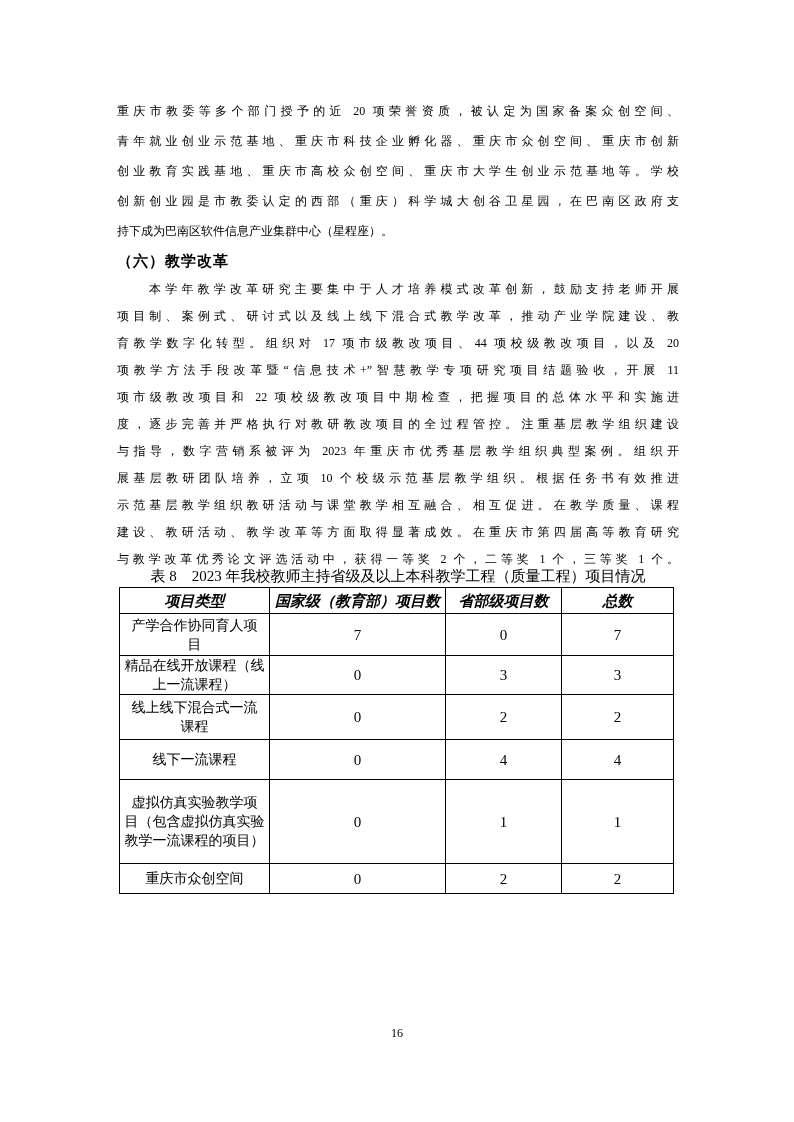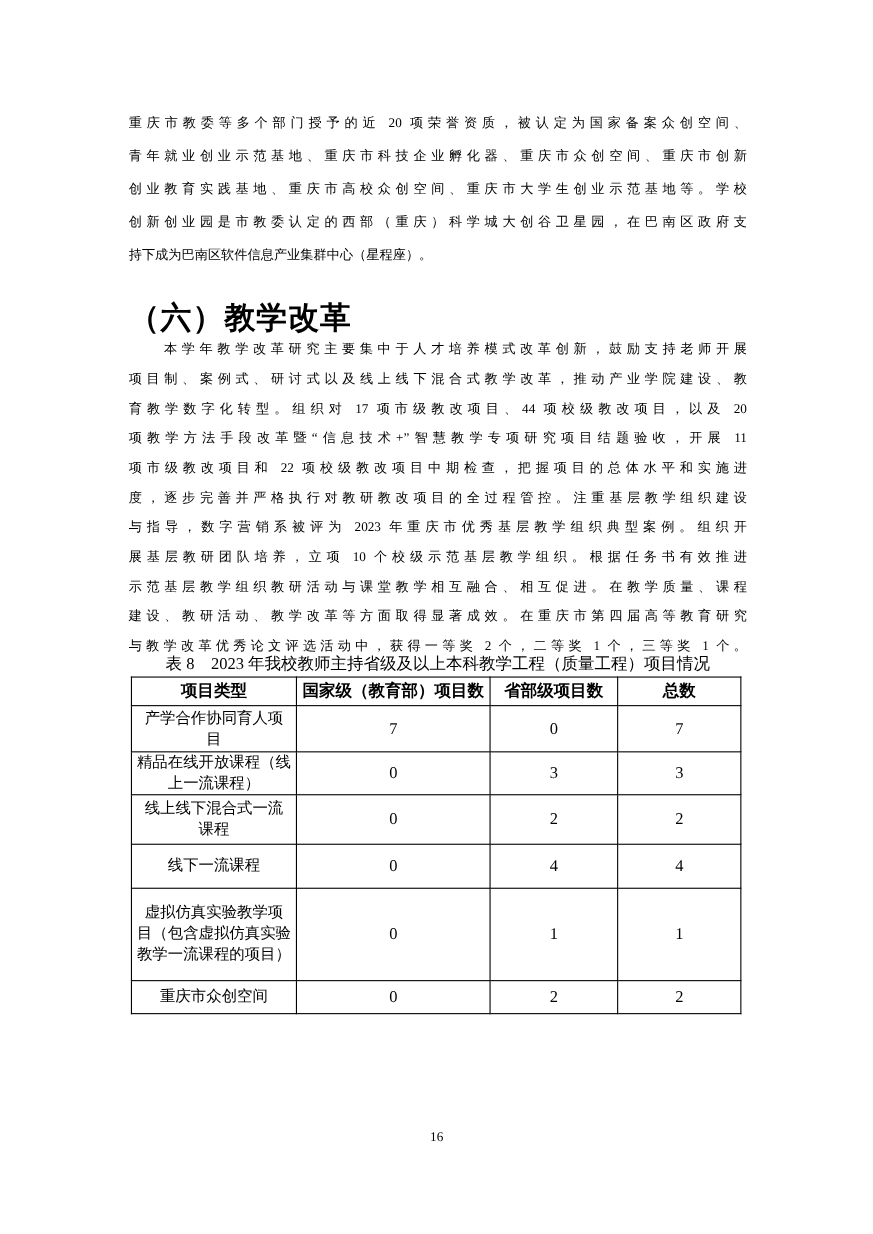--- a/index.html
+++ b/index.html
@@ -10,38 +10,38 @@
   }
   .content{position:absolute;left:117px;top:96px;width:562px;}
   .line{font-size:12px;white-space:nowrap;}
   .p1 .line{line-height:30px;}
   .p2 .line,.p3 .line{line-height:27px;}
   .jl{text-align:justify;text-align-last:justify;}
   .ll{text-align:left;text-align-last:left;}
   .ind{text-indent:32px;}
   .heading{
     font-family:"Liberation Sans","DejaVu Sans",sans-serif;
-    font-weight:bold;font-size:28px;line-height:30px;height:30px;
-    white-space:nowrap;letter-spacing:1px;margin-top:28px;
+    font-weight:bold;font-size:15px;line-height:30px;height:30px;
+    white-space:nowrap;letter-spacing:1px;
   }
   .tbl-caption{
     margin-top:-6px;line-height:19px;font-size:15px;text-align:center;
     white-space:nowrap;
   }
   table.t8{
     border-collapse:collapse;table-layout:fixed;
     width:554px;margin-left:2px;margin-top:1px;
   }
   table.t8 td,table.t8 th{
     border:1px solid #000;text-align:center;vertical-align:middle;
     padding:0 2px;overflow:hidden;
   }
   table.t8 th{
     font-family:"Liberation Sans","DejaVu Sans",sans-serif;
-    font-weight:bold;font-size:15px;line-height:18px;white-space:nowrap;
+    font-weight:bold;font-size:15px;line-height:18px;white-space:nowrap;font-style:italic;
   }
   table.t8 td.c-type{font-size:14px;line-height:19px;white-space:pre-line;}
   table.t8 td.c-num{font-size:15px;line-height:18px;}
   tr.r-head{height:26px;}
   tr.r0{height:42px;margin-top:24px;}
   tr.r1{height:39px;}
   tr.r2{height:45px;}
   tr.r3{height:40px;}
   tr.r4{height:84px;}
   tr.r5{height:30px;}

